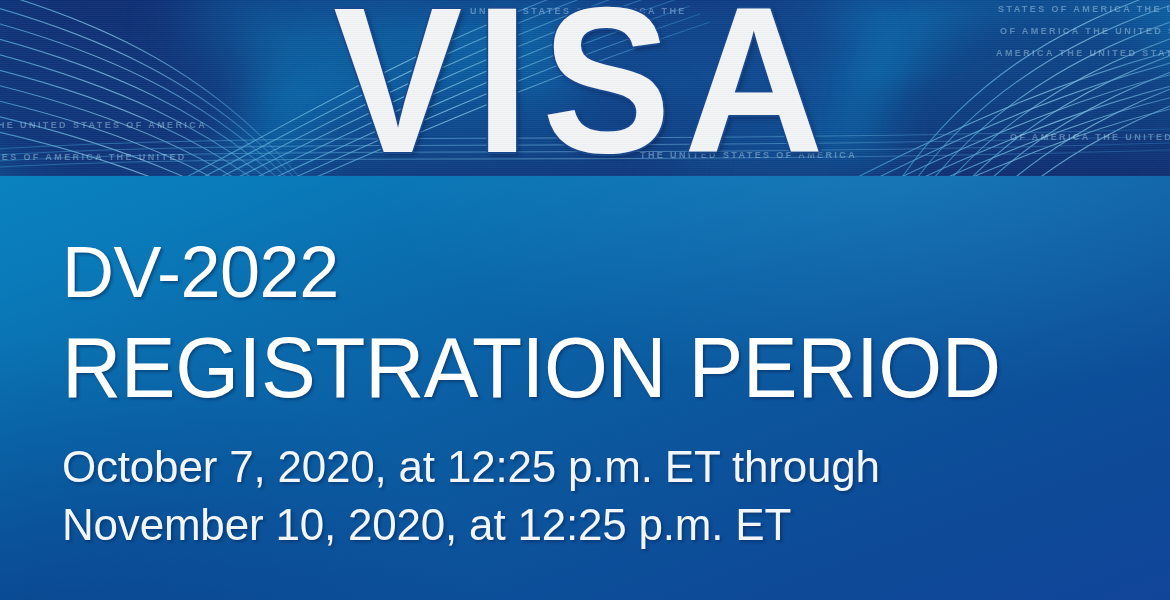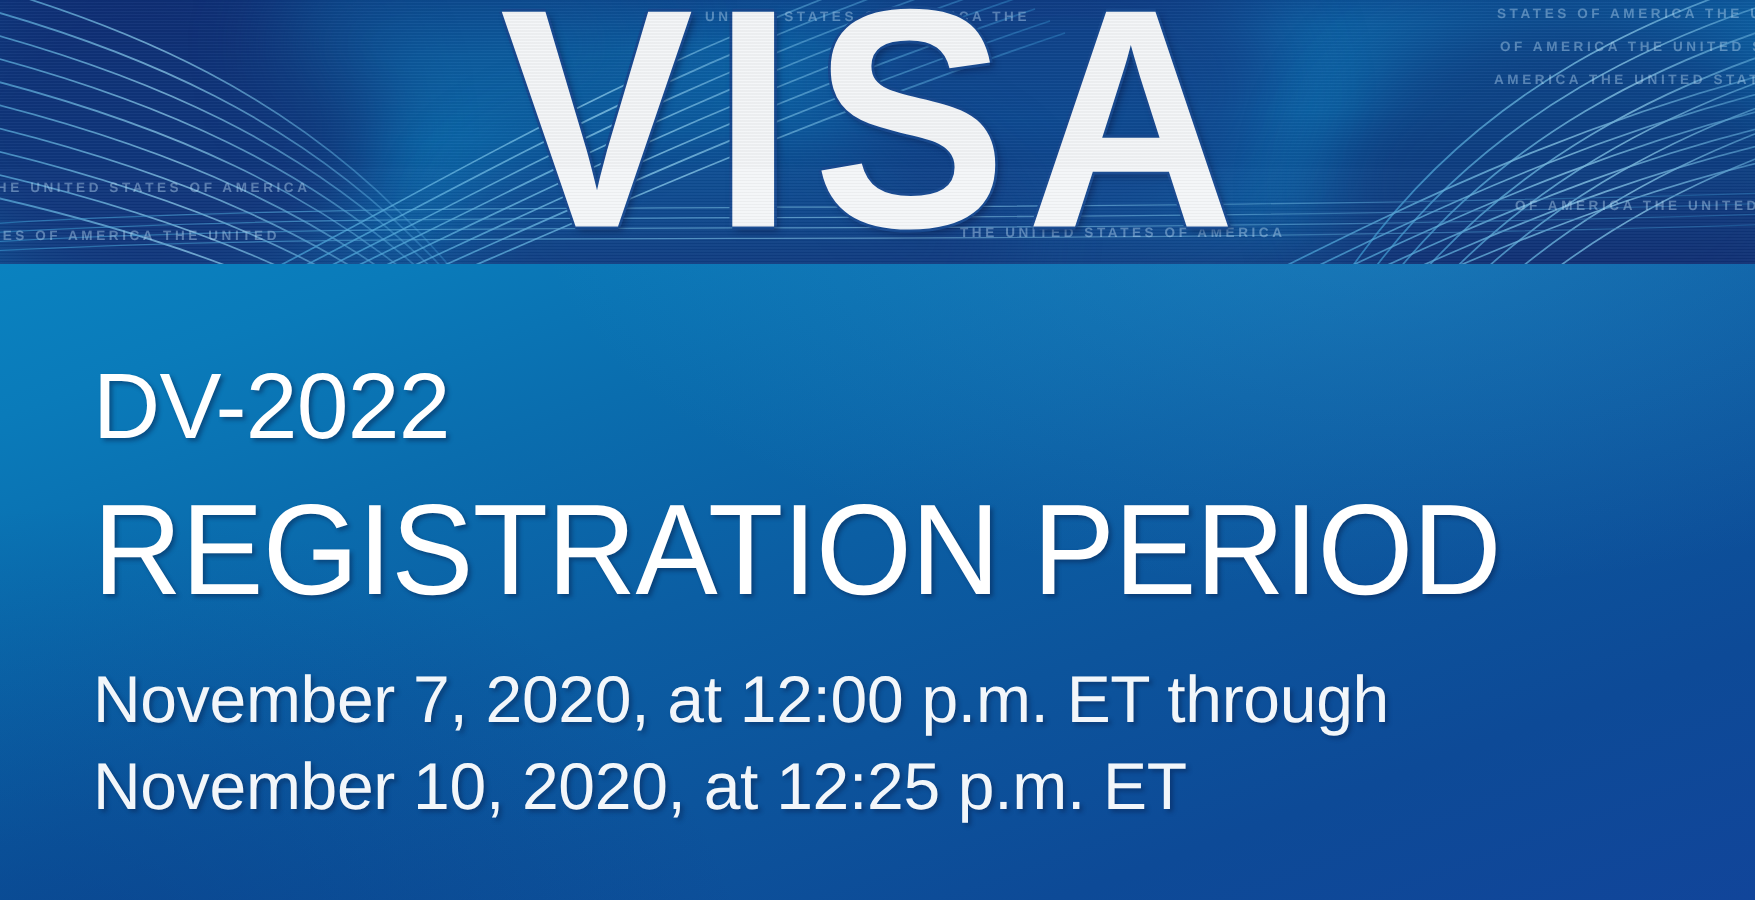--- a/index.html
+++ b/index.html
@@ -133,21 +133,21 @@
 
   .headline {
     color: #ffffff;
     font-family: "Liberation Sans", sans-serif;
     font-weight: 400;
     letter-spacing: -0.5px;
     text-shadow: 2px 2px 3px rgba(6,28,72,.45);
     white-space: nowrap;
   }
   .headline-1 {
-    font-size: 62px;
+    font-size: 72px;
     line-height: 96px;
     margin: 0;
   }
   .headline-2 {
     font-size: 86px;
     line-height: 94px;
     margin: 0;
     transform: scaleX(.955);
     transform-origin: 0 50%;
   }
@@ -260,18 +260,18 @@
 
   <div class="body-area">
     <div class="body-sheen"></div>
 
     <div class="text-block">
       <div class="headline headline-1">DV-2022</div>
       <div class="headline headline-2">REGISTRATION PERIOD</div>
     </div>
 
     <div class="subline-wrap">
-      <div class="subline">November 7, 2020, at 12:00 p.m. ET through</div>
+      <div class="subline">October 7, 2020, at 12:25 p.m. ET through</div>
       <div class="subline">November 10, 2020, at 12:25 p.m. ET</div>
     </div>
 
   </div>
 </div>
 
 </body></html>

